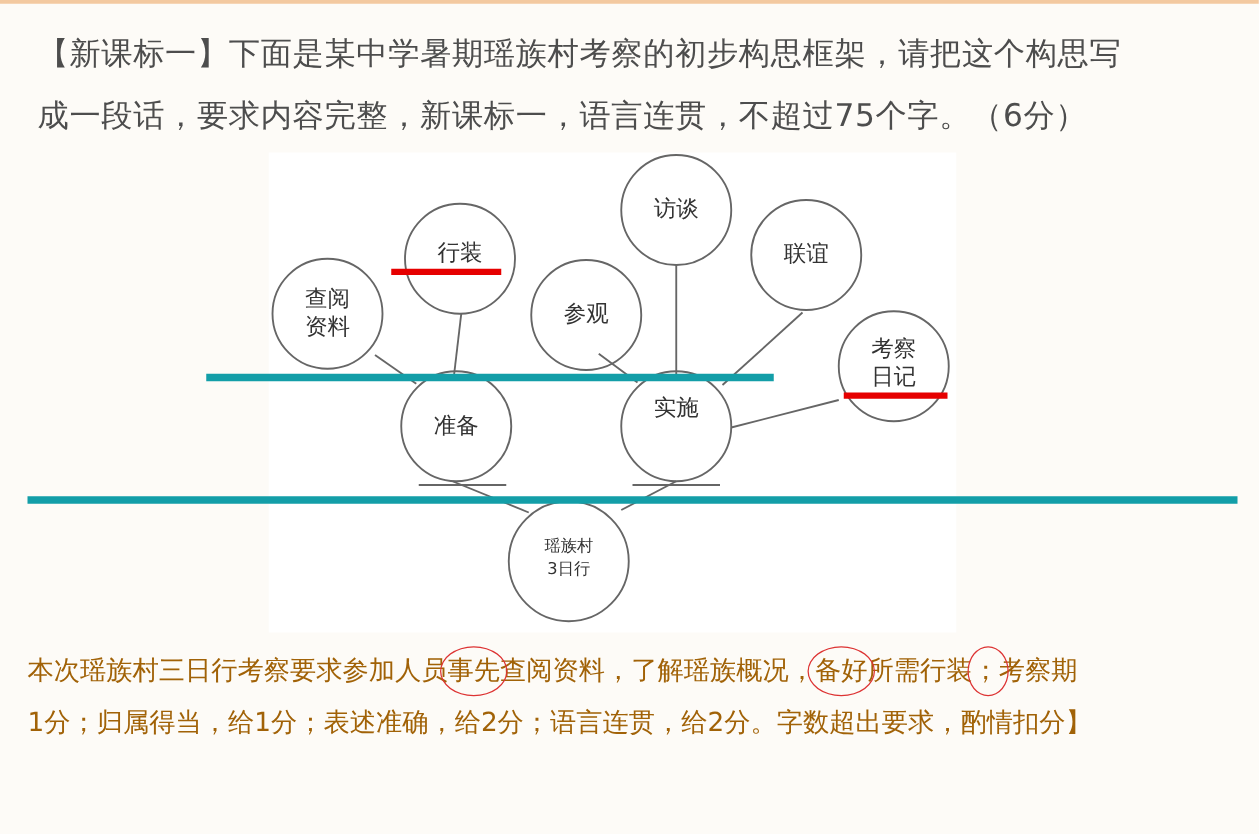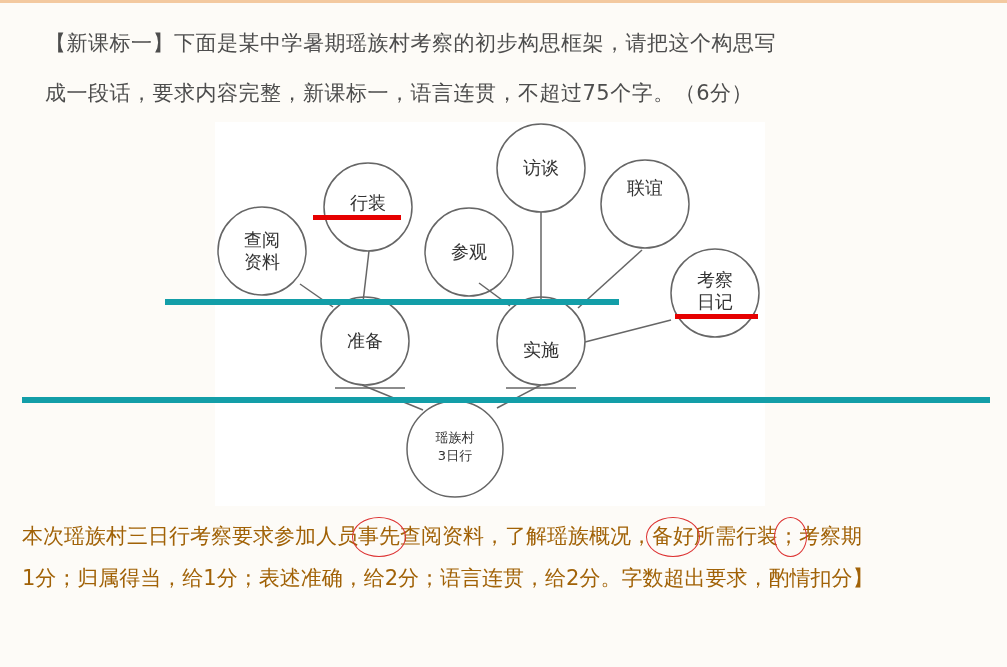--- a/index.html
+++ b/index.html
@@ -4,22 +4,22 @@
 <style>
   html, body { margin: 0; padding: 0; }
   body {
     width: 1007px; height: 667px; overflow: hidden; position: relative;
     background: #fdfbf7;
     font-family: "DejaVu Sans", "Liberation Sans", sans-serif;
     color: #4a4a4a;
   }
   .top-border { position: absolute; left: 0; top: 0; width: 1007px; height: 3px; background: #f3c9a0; }
   .question {
-    position: absolute; left: 45px; top: 18px; width: 950px;
-    font-size: 21px; line-height: 50px; color: #4d4d4d; letter-spacing: 0.5px;
+    position: absolute; left: 30px; top: 18px; width: 950px;
+    font-size: 25px; line-height: 50px; color: #4d4d4d; letter-spacing: 0.5px;
   }
   .question p { margin: 0; white-space: nowrap; }
   .diagram-panel {
     position: absolute; left: 215px; top: 122px; width: 550px; height: 384px;
     background: #ffffff;
   }
   svg.diagram { position: absolute; left: 0; top: 0; width: 1007px; height: 667px; pointer-events: none; }
   .node-label {
     position: absolute; font-size: 18px; line-height: 22px; color: #333; text-align: center;
     transform: translate(-50%, -50%); white-space: nowrap;
@@ -88,31 +88,31 @@
 </div>
 <div class="node-label" style="left:368px;top:203px;text-align:center;">
   <div>行装</div>
 </div>
 <div class="node-label" style="left:469px;top:252px;">
   <div>参观</div>
 </div>
 <div class="node-label" style="left:541px;top:168px;">
   <div>访谈</div>
 </div>
-<div class="node-label" style="left:645px;top:188px;">
+<div class="node-label" style="left:645px;top:204px;">
   <div>联谊</div>
 </div>
 <div class="node-label" style="left:715px;top:291px;">
   <div>考察</div>
   <div>日记</div>
 </div>
 <div class="node-label" style="left:365px;top:341px;">
   <div>准备</div>
 </div>
-<div class="node-label" style="left:541px;top:350px;">
+<div class="node-label" style="left:541px;top:327px;">
   <div>实施</div>
 </div>
 <div class="node-label small" style="left:455px;top:447px;">
   <div>瑶族村</div>
   <div>3日行</div>
 </div>
 
 <div class="answer">
   <p><span>本次瑶族村三日行考察要求参加人员</span><span class="hl">事先</span><span>查阅资料，了解瑶族概况，</span><span class="hl">备好</span><span>所需行装</span><span class="hl hl-semi">；</span><span>考察期</span></p>
   <p>1分；归属得当，给1分；表述准确，给2分；语言连贯，给2分。字数超出要求，酌情扣分】</p>

